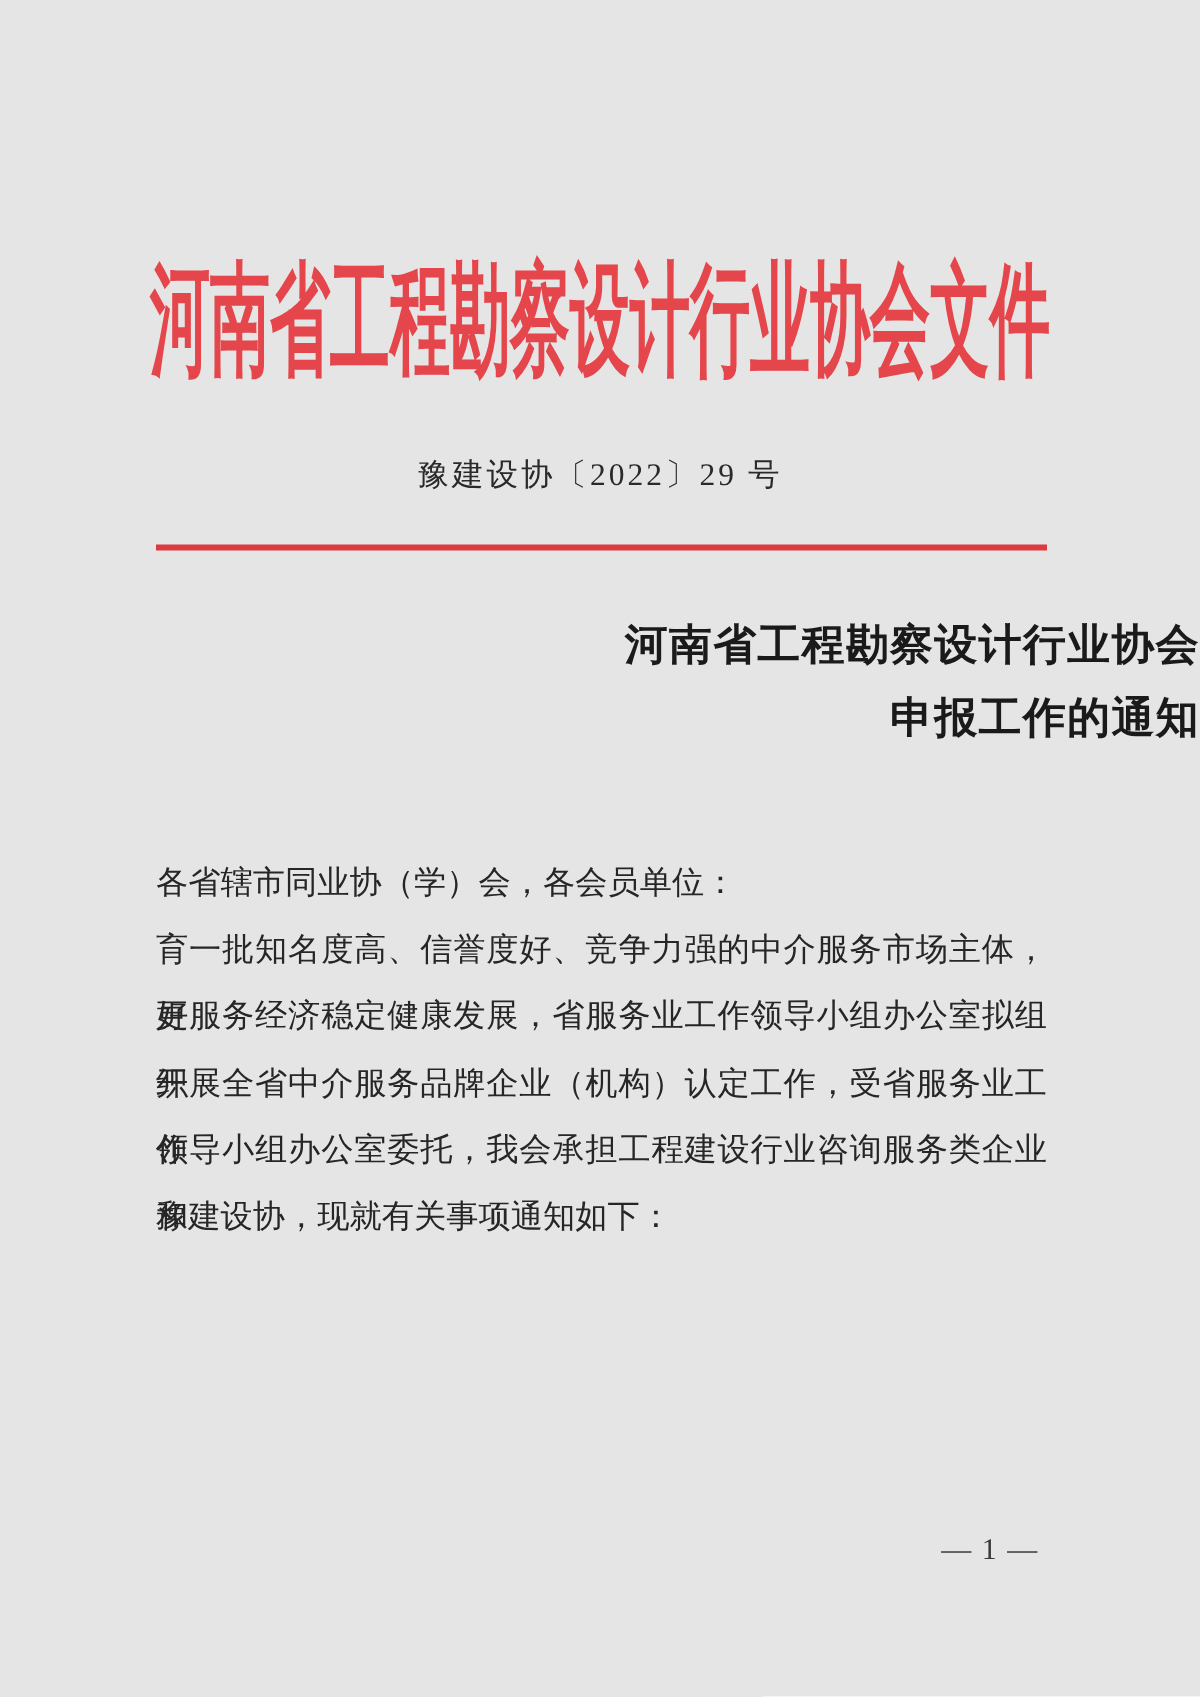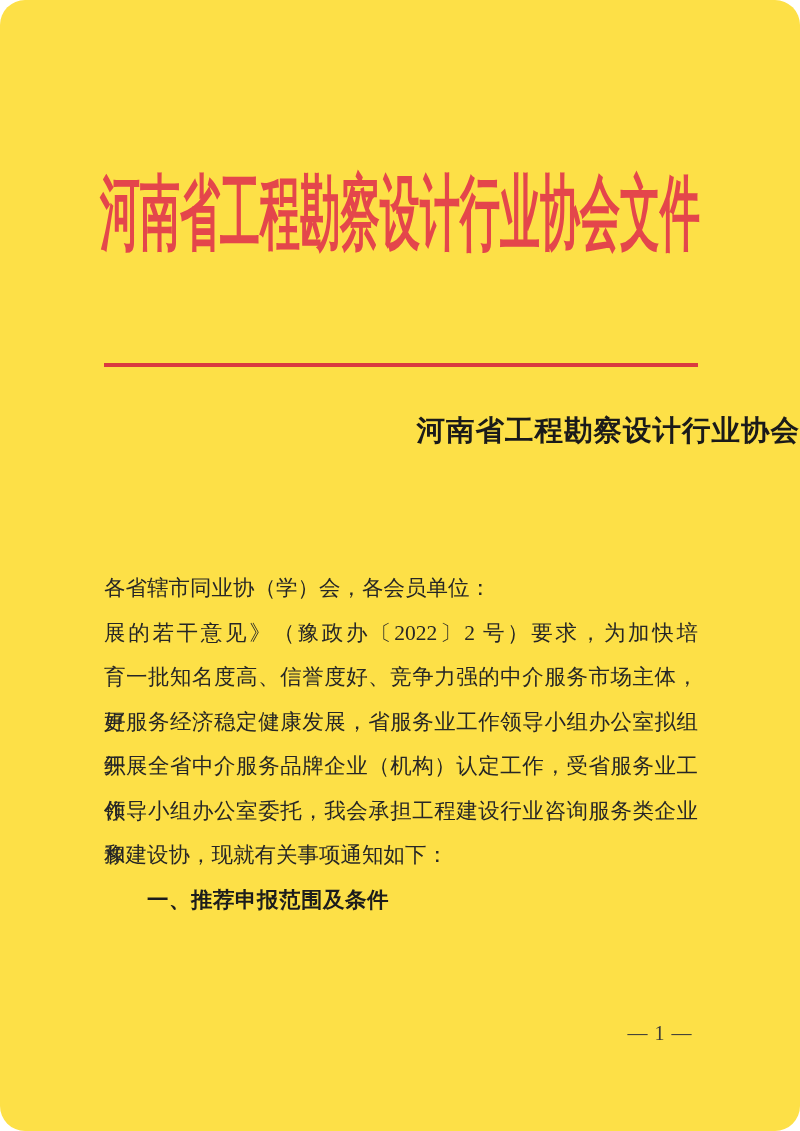--- a/index.html
+++ b/index.html
@@ -11,23 +11,22 @@
   html, body { background: #ffffff; }
   body {
     font-family: "Liberation Serif", "DejaVu Serif", serif;
     color: var(--ink);
   }
   .page {
     position: relative;
     width: 800px;
     height: 1131px;
     margin: 0 auto;
-    background: #fde047;
+    background: #e5e5e5;
     overflow: hidden;
-    border-radius: 25px;
   }
   
   .letterhead {
     position: absolute;
     top: 167px; left: 100px;
     width: 600px; height: 92px;
     display: flex; align-items: center; justify-content: center;
   }
   .letterhead .stretch {
     display: inline-block;
@@ -109,33 +108,33 @@
 </style>
 </head>
 <body>
 
 <div class="page">
 
   <div class="letterhead">
     <span class="stretch">河南省工程勘察设计行业协会文件</span>
   </div>
 
+  <div class="doc-number">豫建设协〔2022〕29 号</div>
 
   <div class="red-rule"></div>
 
   <div class="notice-title">
     <div>河南省工程勘察设计行业协会</div>
+    <div>申报工作的通知</div>
   </div>
 
   <div class="body-text">
     <div class="bline">各省辖市同业协（学）会，各会员单位：</div>
-    <div class="bline just">展的若干意见》（豫政办〔2022〕2 号）要求，为加快培</div>
     <div class="bline just">育一批知名度高、信誉度好、竞争力强的中介服务市场主体，更</div>
     <div class="bline just">好服务经济稳定健康发展，省服务业工作领导小组办公室拟组织</div>
     <div class="bline just">开展全省中介服务品牌企业（机构）认定工作，受省服务业工作</div>
     <div class="bline just">领导小组办公室委托，我会承担工程建设行业咨询服务类企业和</div>
     <div class="bline">豫建设协，现就有关事项通知如下：</div>
-    <div class="bline indent section-heading">一、推荐申报范围及条件</div>
   </div>
 
   <div class="page-number">— 1 —</div>
 
 </div>
 
 </body></html>

